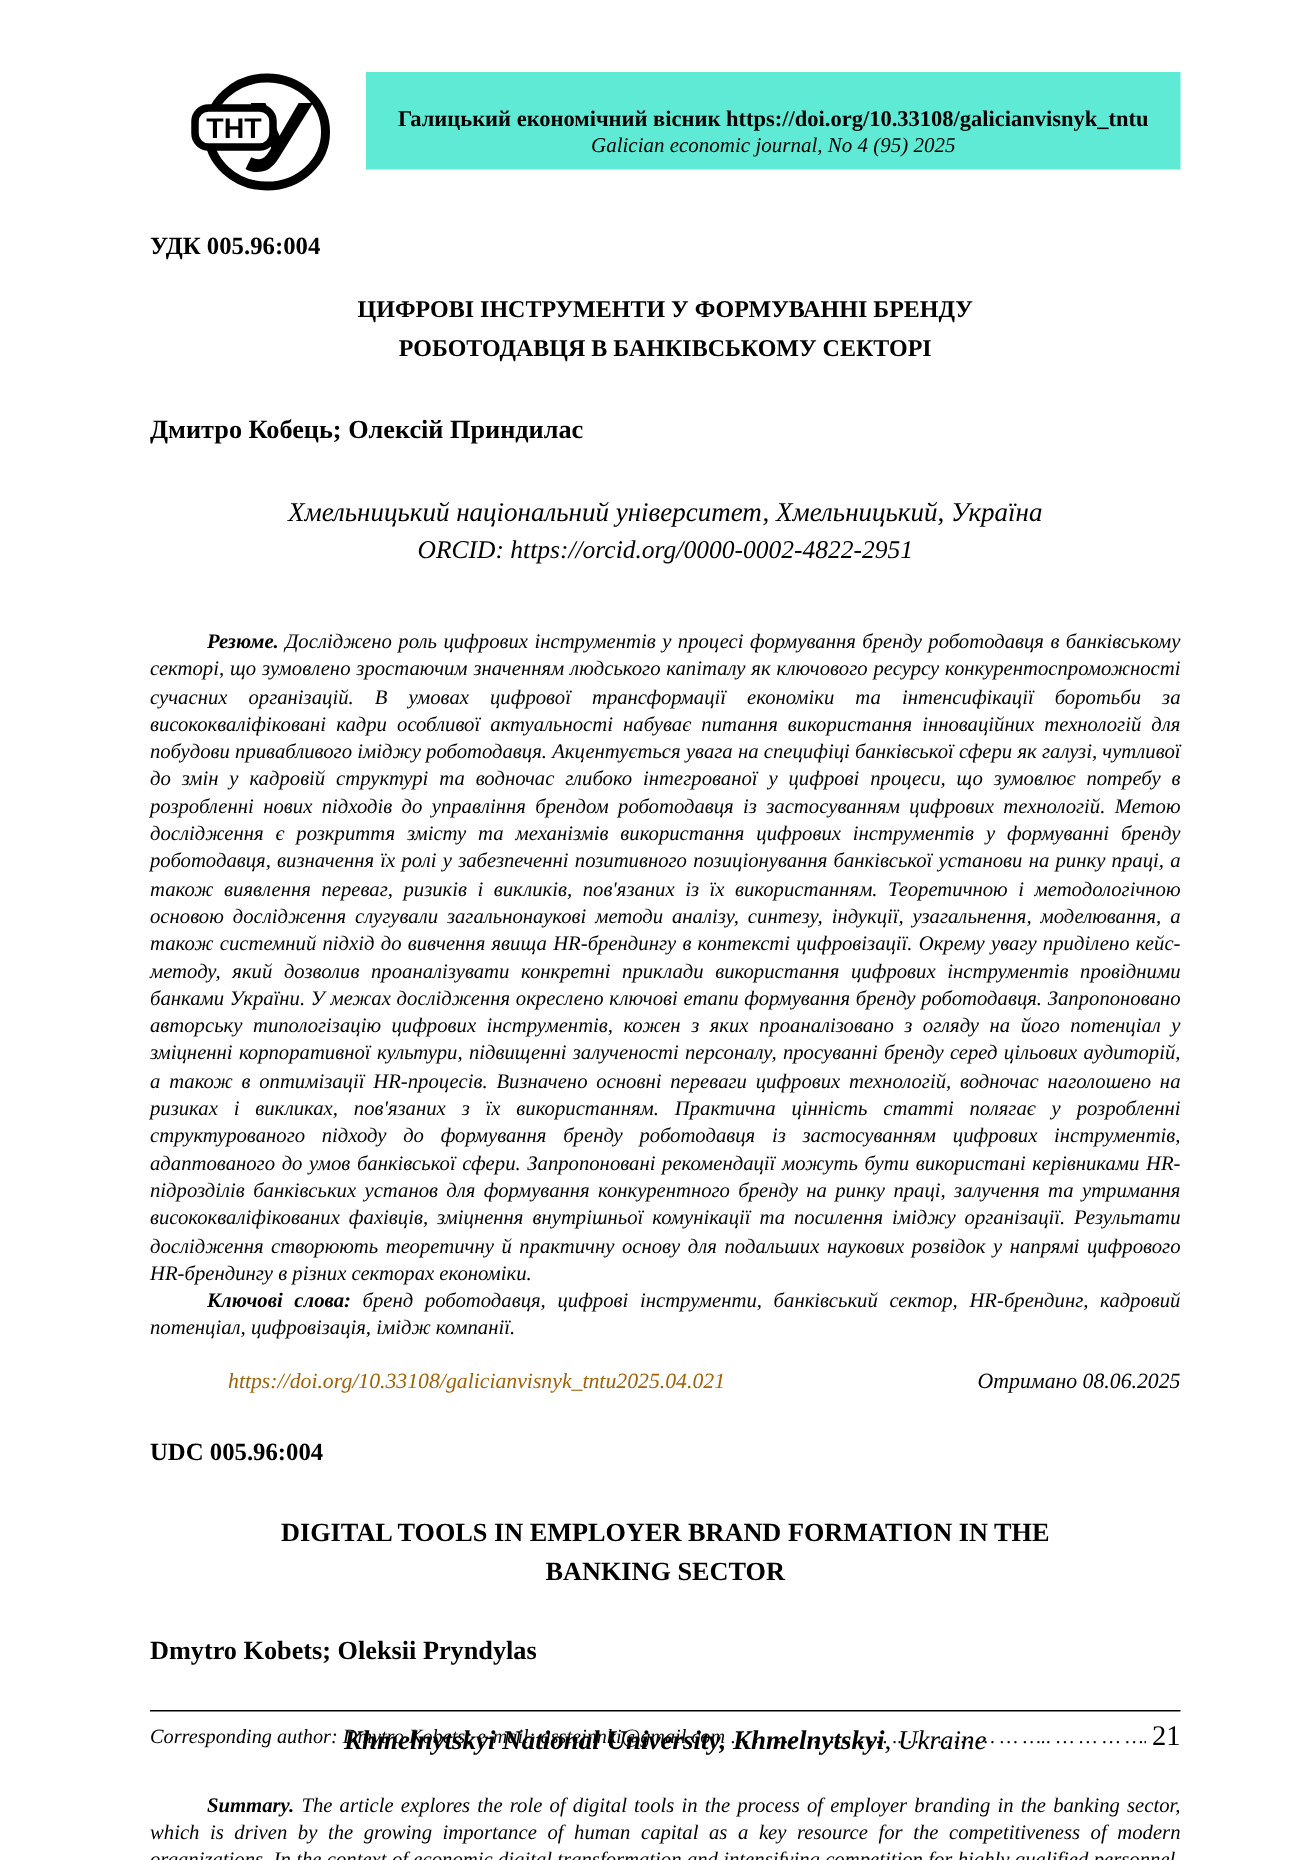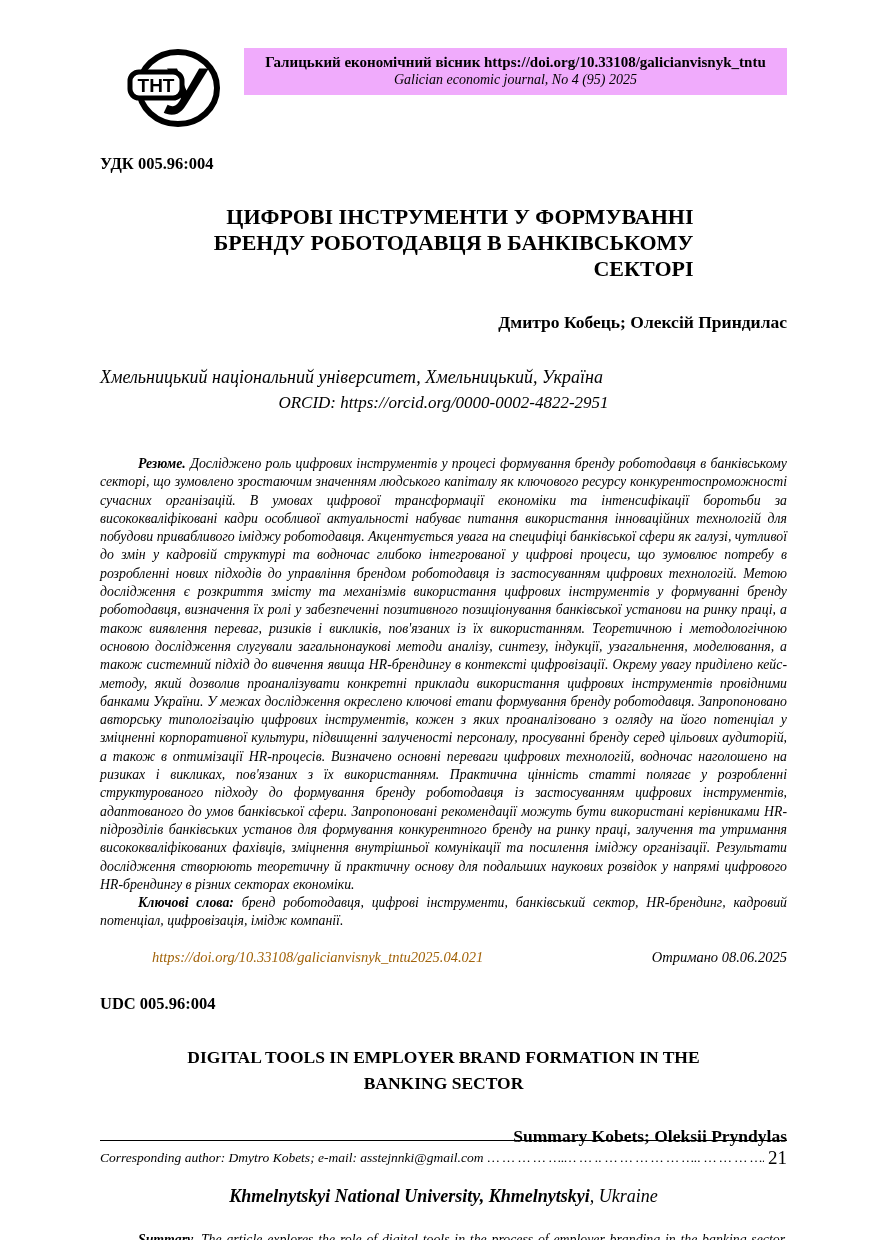--- a/index.html
+++ b/index.html
@@ -32,55 +32,55 @@
     width: 118px;
     height: 80px;
     flex: 0 0 auto;
     display: flex;
     align-items: center;
     justify-content: flex-start;
     margin-left: 26px;
   }
   .band {
     flex: 1;
-    background: #f0abfc;
-    padding: 6px 10px 7px 10px;
+    background: #5eead4;
+    padding: 24px 10px 7px 10px;
     text-align: center;
     line-height: 17px;
   }
   .band .l1 { font-weight: bold; font-size: 15px; }
   .band .l2, .band .l3 { font-style: italic; font-size: 14px; }
   .band .l4 { font-size: 14px; }
   .band .l4 .issn { font-style: italic; }
   .band .l4 .weburl { font-weight: bold; }
 
   
   .udc {
     font-weight: bold;
     font-size: 16.5px;
     margin-top: 26px;
   }
   .title-uk {
     font-weight: bold;
-    font-size: 22px;
-    text-align: right;
+    font-size: 16px;
+    text-align: center;
     line-height: 26px;
-    margin: 30px auto 0 auto;
+    margin: 20px auto 0 auto;
     max-width: 500px;
   }
   .authors {
     font-weight: bold;
     font-size: 17.5px;
-    text-align: right;
+    text-align: left;
     margin-top: 30px;
   }
   .affil {
     font-style: italic;
     font-size: 18px;
-    text-align: left;
+    text-align: center;
     margin-top: 32px;
     line-height: 25px;
   }
   .orcid {
     font-style: italic;
     font-size: 17px;
     text-align: center;
     line-height: 25px;
   }
   .abstract {
@@ -211,21 +211,21 @@
 
     <div class="doi-row">
       <a href="#" class="doi-link">https://doi.org/10.33108/galicianvisnyk_tntu2025.04.021</a>
       <span class="received">Отримано 08.06.2025</span>
     </div>
 
     <div class="udc-en">UDC 005.96:004</div>
 
     <div class="title-en">DIGITAL TOOLS IN EMPLOYER BRAND FORMATION IN THE BANKING SECTOR</div>
 
-    <div class="authors">Summary Kobets; Oleksii Pryndylas</div>
+    <div class="authors">Dmytro Kobets; Oleksii Pryndylas</div>
 
     <div class="affil-en">
       <span class="bi">Khmelnytskyi National University, Khmelnytskyi</span><span class="i">, Ukraine</span>
     </div>
 
     <div class="summary">
       <span class="lead">Summary.</span><span> The article explores the role of digital tools in the process of employer branding in the banking sector, which is driven by the growing importance of human capital as a key resource for the competitiveness of modern organizations. In the context of economic digital transformation and intensifying competition for highly qualified personnel, the use of innovative technologies for building an attractive employer image is gaining</span>
     </div>
 
   </div>

